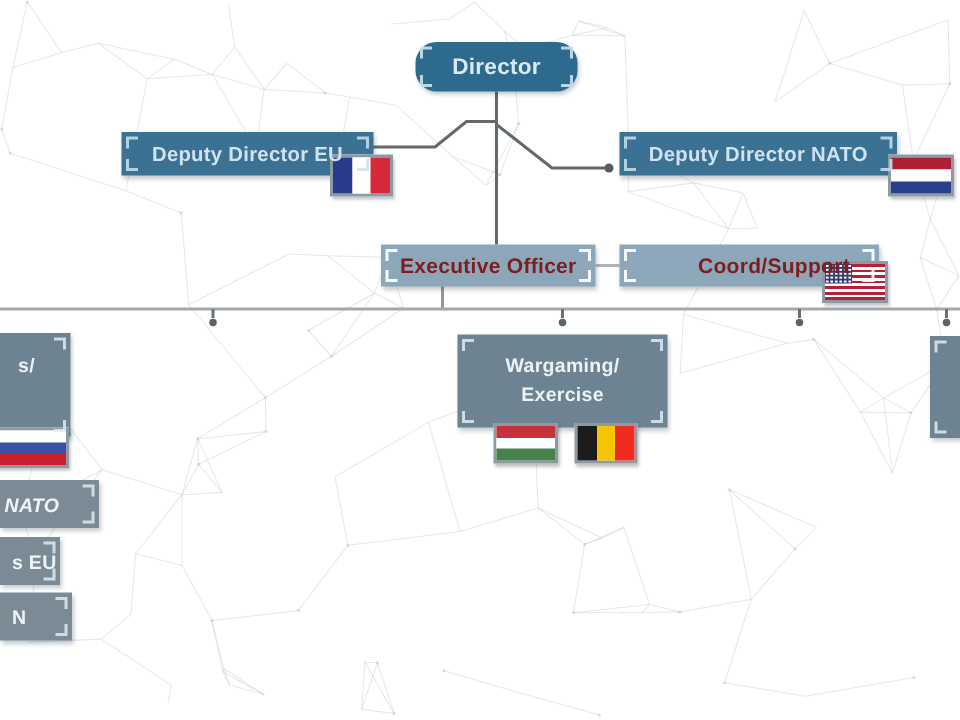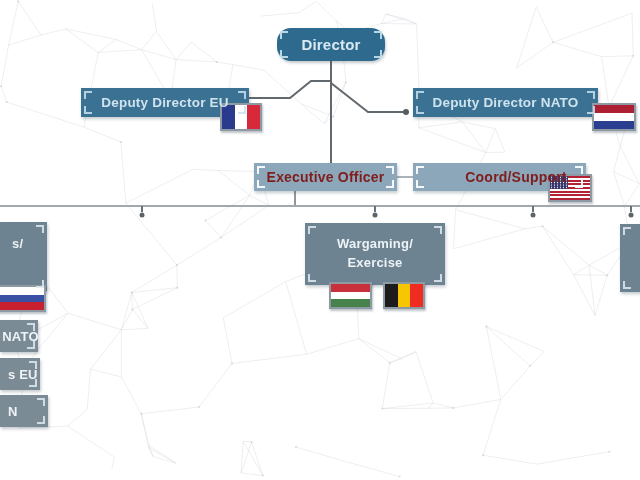--- a/index.html
+++ b/index.html
@@ -29,21 +29,21 @@
   #dd-eu    {left:81px;top:88px;width:168px;height:29px;}
   #dd-nato  {left:413px;top:88px;width:185px;height:29px;}
   #exec     {left:254px;top:163px;width:143px;height:28px;}
   #coord    {left:413px;top:163px;width:140px;height:28px;padding-left:33px;}
   #unit-cut {left:0;top:222px;width:47px;height:69px;}
   #unit-cut .lbl{position:absolute;left:12px;top:13px;width:auto;}
   #med-sa   {left:60px;top:223px;width:228px;height:63px;}
   #wargame  {left:305px;top:223px;width:140px;height:62px;}
   #med-log  {left:460px;top:223px;width:146px;height:62px;}
   #sliver   {left:620px;top:224px;width:40px;height:68px;}
-  #p-nato   {left:0;top:320px;width:38px;height:32px;}
+  #p-nato   {left:0;top:320px;width:66px;height:32px;font-style:italic;}
   #p-eu     {left:0;top:358px;width:40px;height:32px;}
   #p-n      {left:0;top:395px;width:48px;height:32px;}
   #p-nato .lbl,#p-eu .lbl,#p-n .lbl{text-align:left;}
   #p-nato .lbl{padding-left:3px;}
   #p-eu .lbl,#p-n .lbl{padding-left:8px;}
 
   
   .flag{position:absolute;border:2px solid #8d99a3;box-shadow:1px 2px 2px rgba(40,55,70,.3);
         display:flex;background:#fff;}
   .flag.v{flex-direction:row;} .flag.h{flex-direction:column;}

